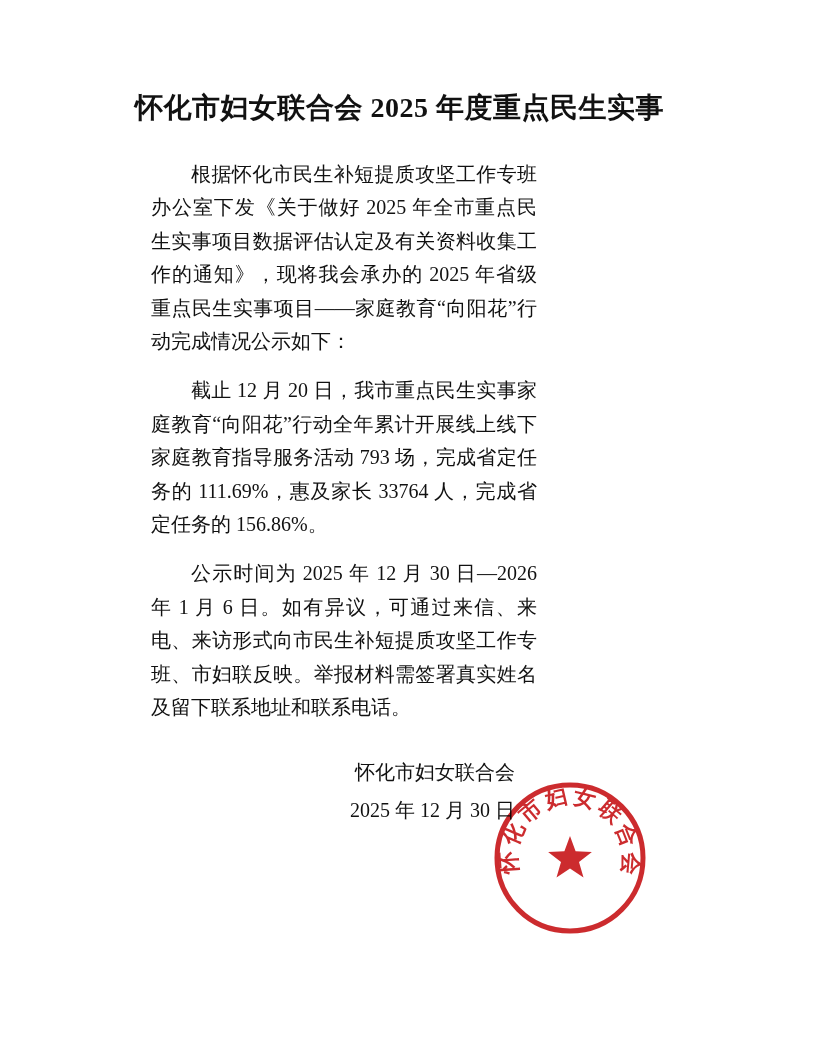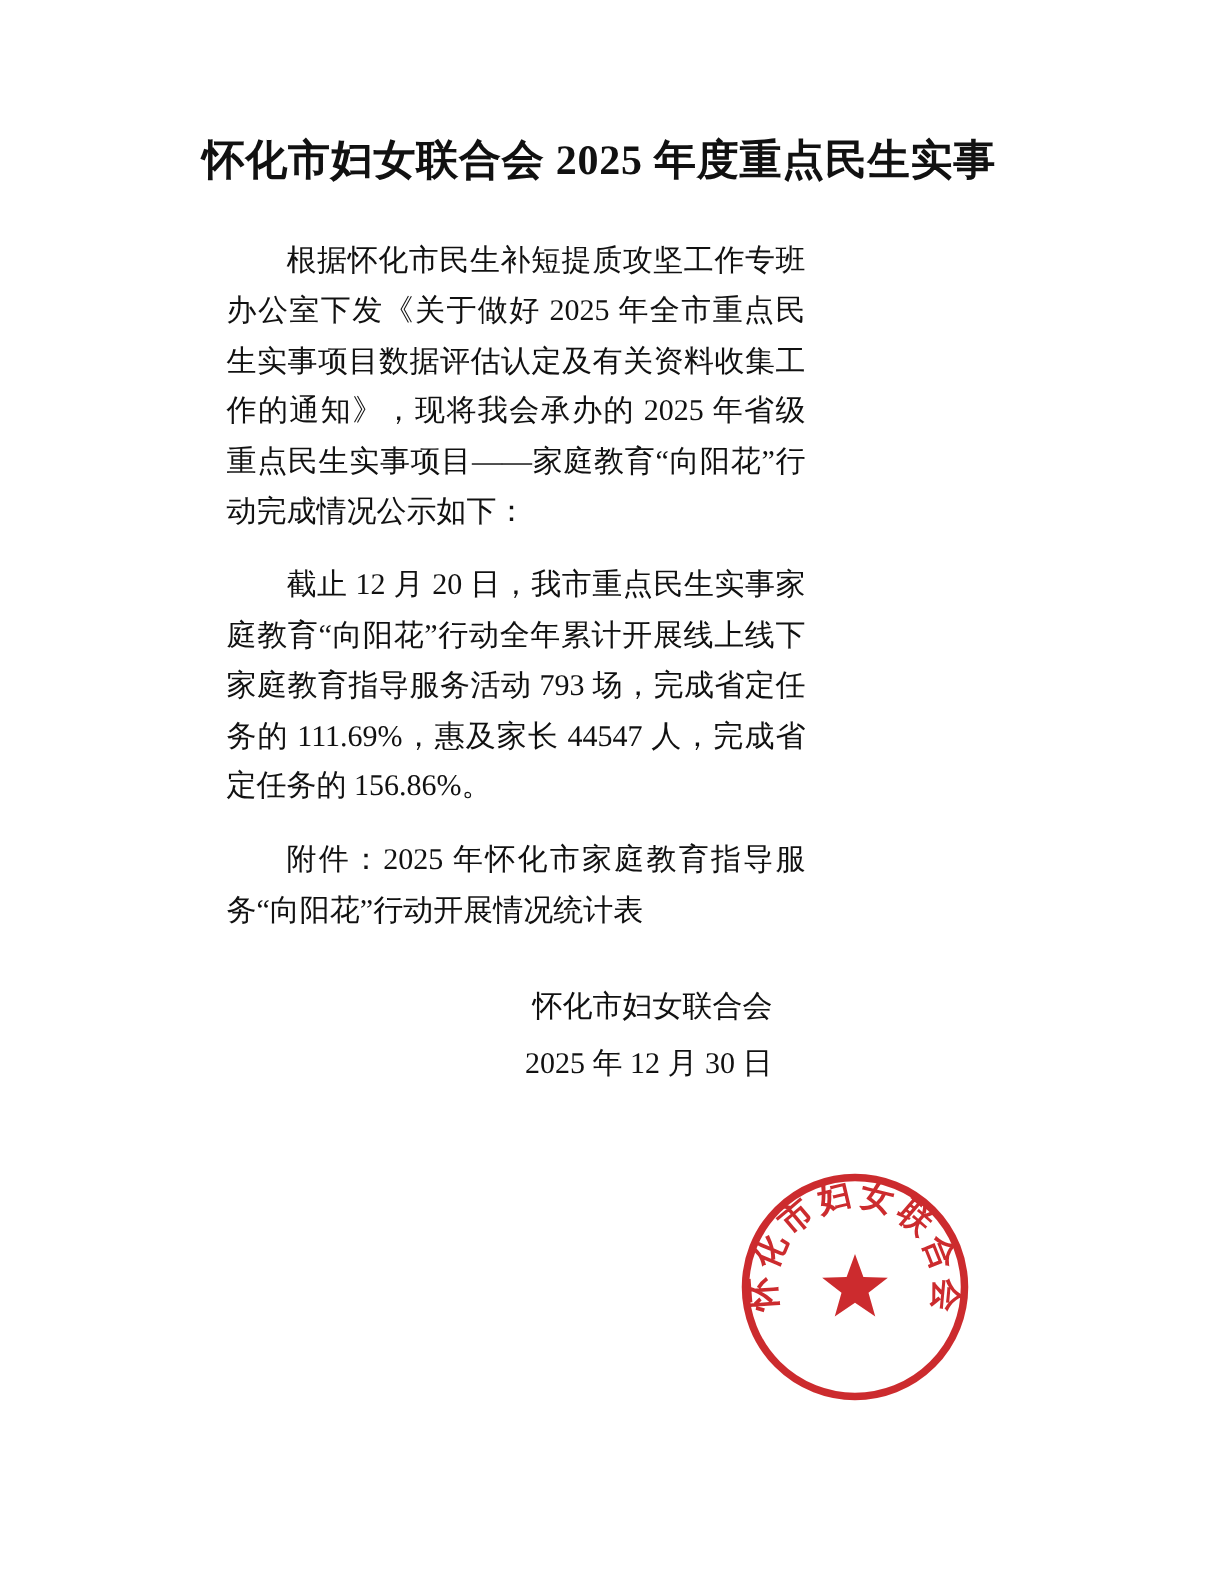--- a/index.html
+++ b/index.html
@@ -66,22 +66,22 @@
 <body>
 
 <div class="page">
 
   <h1 class="title">
     <span class="title-line">怀化市妇女联合会 2025 年度重点民生实事</span>
   </h1>
 
   <div class="doc-body">
     <p>根据怀化市民生补短提质攻坚工作专班办公室下发《关于做好 2025 年全市重点民生实事项目数据评估认定及有关资料收集工作的通知》，现将我会承办的 2025 年省级重点民生实事项目——家庭教育“向阳花”行动完成情况公示如下：</p>
-    <p>截止 12 月 20 日，我市重点民生实事家庭教育“向阳花”行动全年累计开展线上线下家庭教育指导服务活动 793 场，完成省定任务的 111.69%，惠及家长 44547 人，完成省定任务的 156.86%。</p>
-    <p>附件：2025 年怀化市家庭教育指导服务“向阳花”行动开展情况统计表</p>
+    <p>截止 12 月 20 日，我市重点民生实事家庭教育“向阳花”行动全年累计开展线上线下家庭教育指导服务活动 793 场，完成省定任务的 111.69%，惠及家长 33764 人，完成省定任务的 156.86%。</p>
+    <p>公示时间为 2025 年 12 月 30 日—2026 年 1 月 6 日。如有异议，可通过来信、来电、来访形式向市民生补短提质攻坚工作专班、市妇联反映。举报材料需签署真实姓名及留下联系地址和联系电话。</p>
   </div>
 
   <div class="signature">
     <div>怀化市妇女联合会</div>
     <div>2025 年 12 月 30 日</div>
   </div>
 
   <svg class="seal" viewBox="0 0 160 160" aria-hidden="true">
     <defs>
       <path id="sealArc" d="M 29.3 98.5 A 54 54 0 1 1 130.7 98.5" fill="none"></path>

